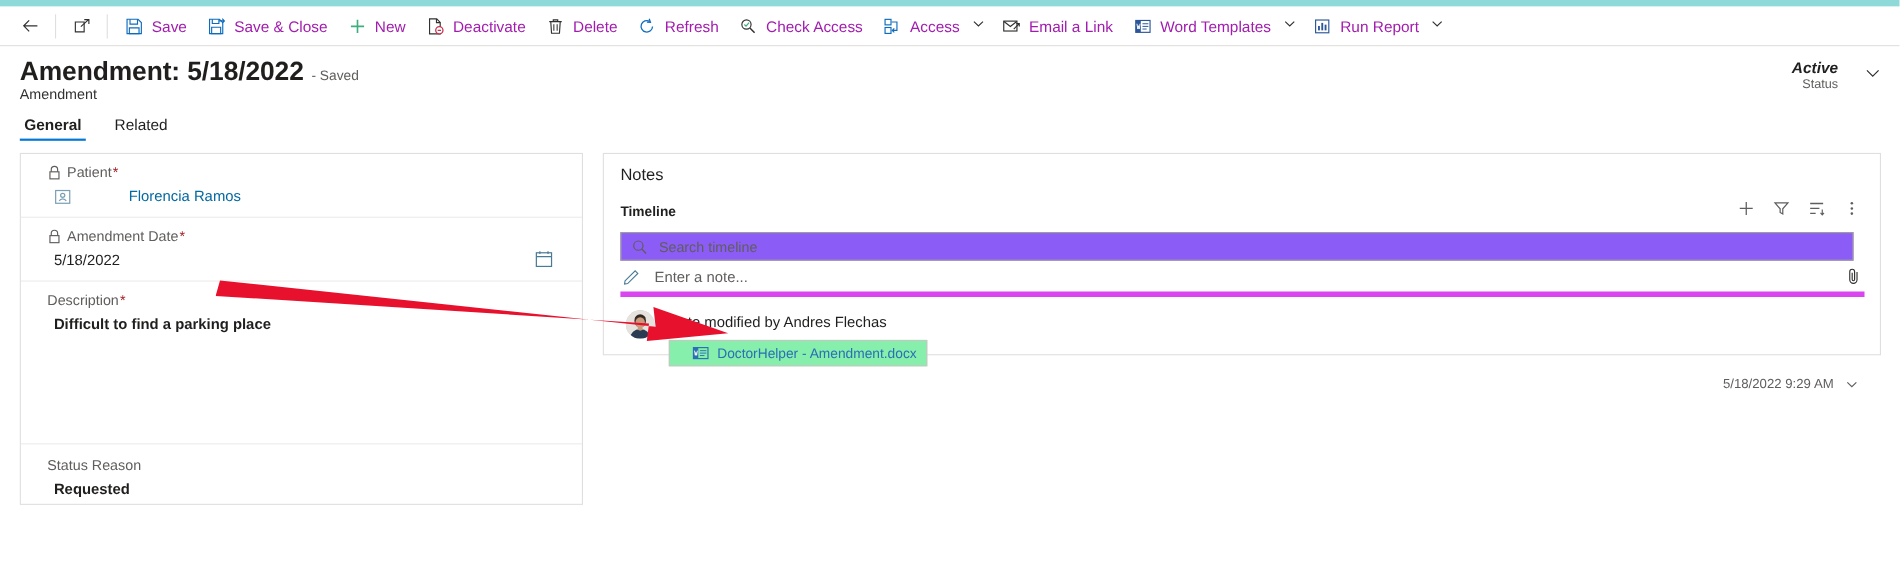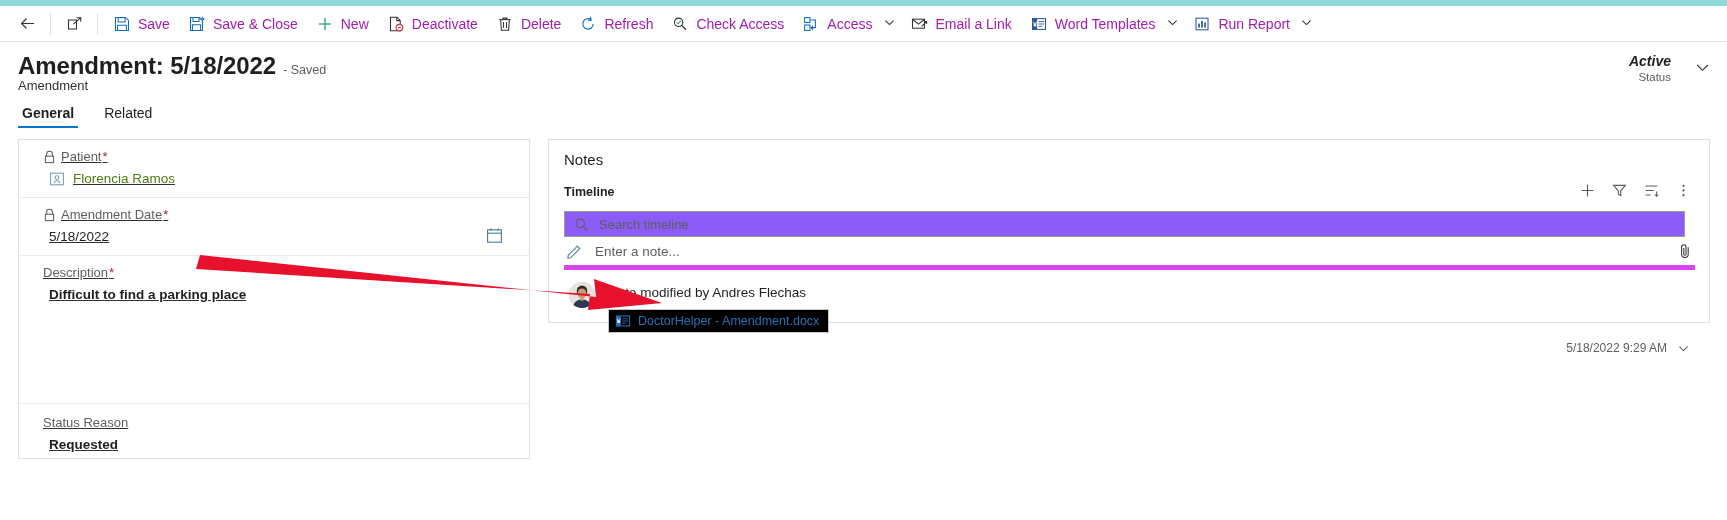--- a/index.html
+++ b/index.html
@@ -161,21 +161,20 @@
     position: absolute;
     left: 18px; top: 139px;
     width: 512px;
     height: 320px;
     border: 1px solid #e1dfdd;
     background: #ffffff;
   }
   .field {
     padding: 8px 24px 8px 24px;
     border-bottom: 1px solid #edebe9;
-    text-decoration: underline;
   }
   .field:last-child { border-bottom: none; }
   .field-label {
     display: flex;
     align-items: center;
     font-size: 13px;
     color: #605e5c;
     line-height: 18px;
     margin-bottom: 3px;
   }
@@ -188,24 +187,25 @@
   .req-star { color: #a4262c; margin-left: 1px; }
   .field-value {
     font-size: 13.5px;
     color: #201f1e;
     padding-left: 6px;
     line-height: 20px;
     min-height: 20px;
   }
   .field-value.bold { font-weight: bold; }
   .field-value.link {
-    color: #4d7c0f;
-    display: flex;
-    align-items: center;
-    cursor: pointer;
+    color: #0369a1;
+    display: flex;
+    align-items: center;
+    cursor: pointer;
+    gap: 44px;
   }
   .contact-icon {
     display: inline-flex;
     width: 16px; height: 16px;
     margin-right: 8px;
     flex: 0 0 auto;
   }
   .field.with-cal { position: relative; }
   .cal-icon {
     position: absolute;
@@ -323,23 +323,23 @@
   .tl-headline {
     font-size: 13.5px;
     color: #201f1e;
     line-height: 20px;
     padding-top: 7px;
   }
   .doc-chip {
     display: inline-flex;
     align-items: center;
     margin-top: 6px;
-    padding: 3px 9px 3px 6px;
+    padding: 3px 9px 3px 20px;
     border: 1px solid #c8c6c4;
-    background: #000000;
+    background: #86efac;
     cursor: pointer;
   }
   .doc-icon {
     width: 16px; height: 16px;
     margin-right: 7px;
     flex: 0 0 auto;
   }
   .doc-name {
     font-size: 12.5px;
     color: #2b6fb5;

